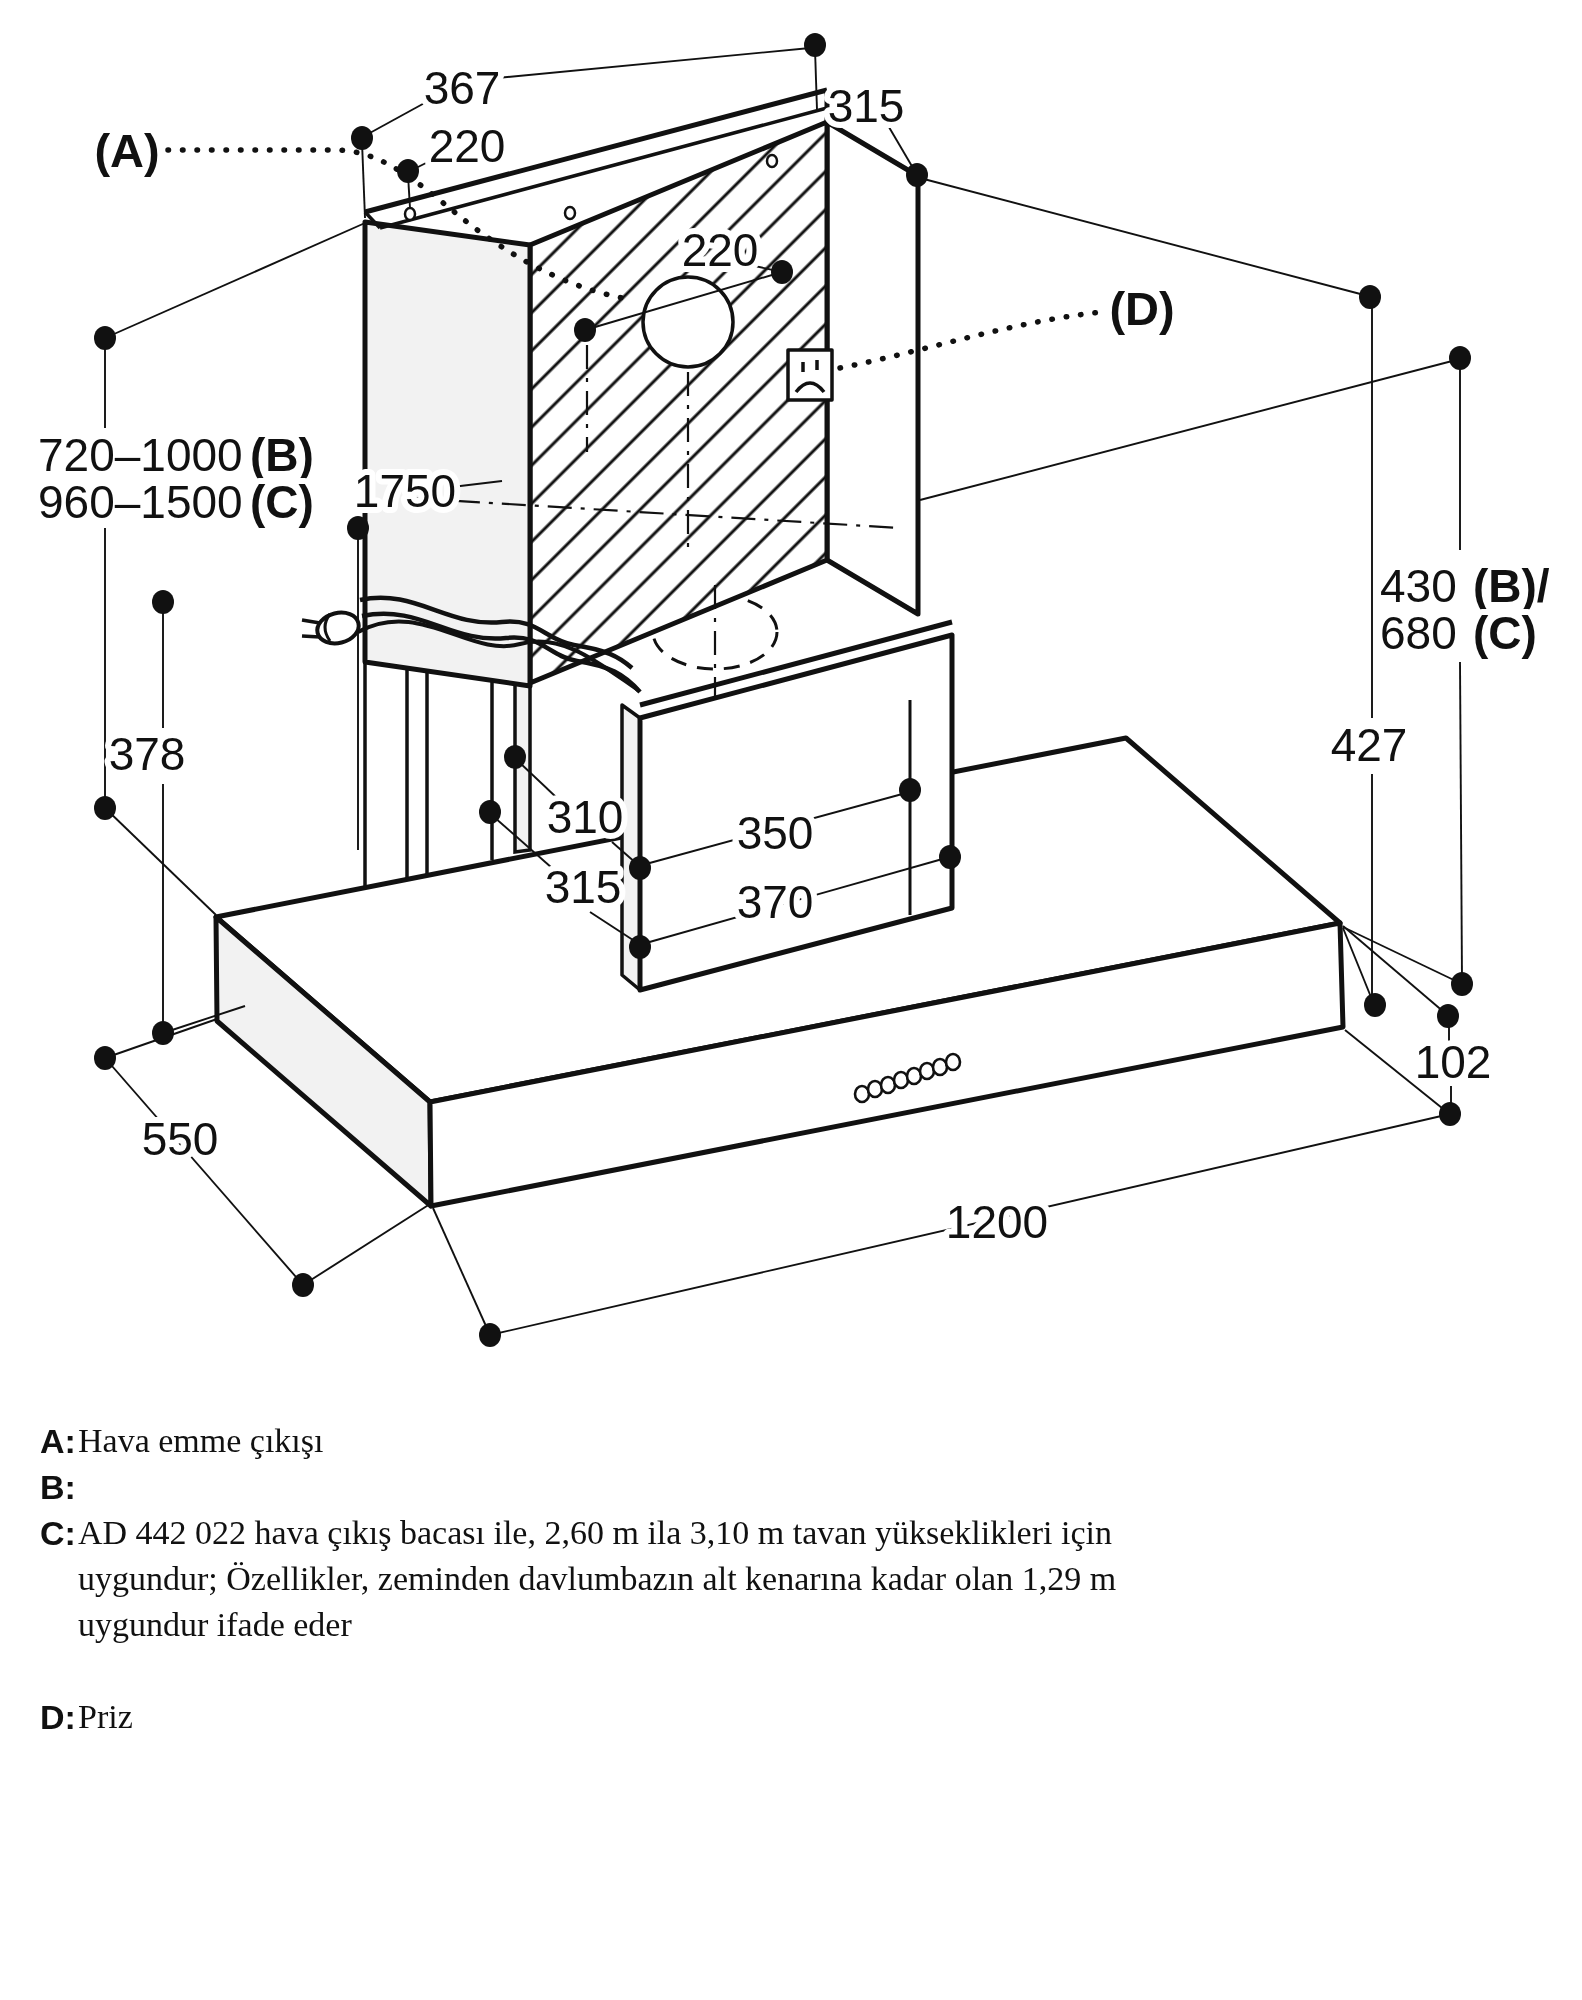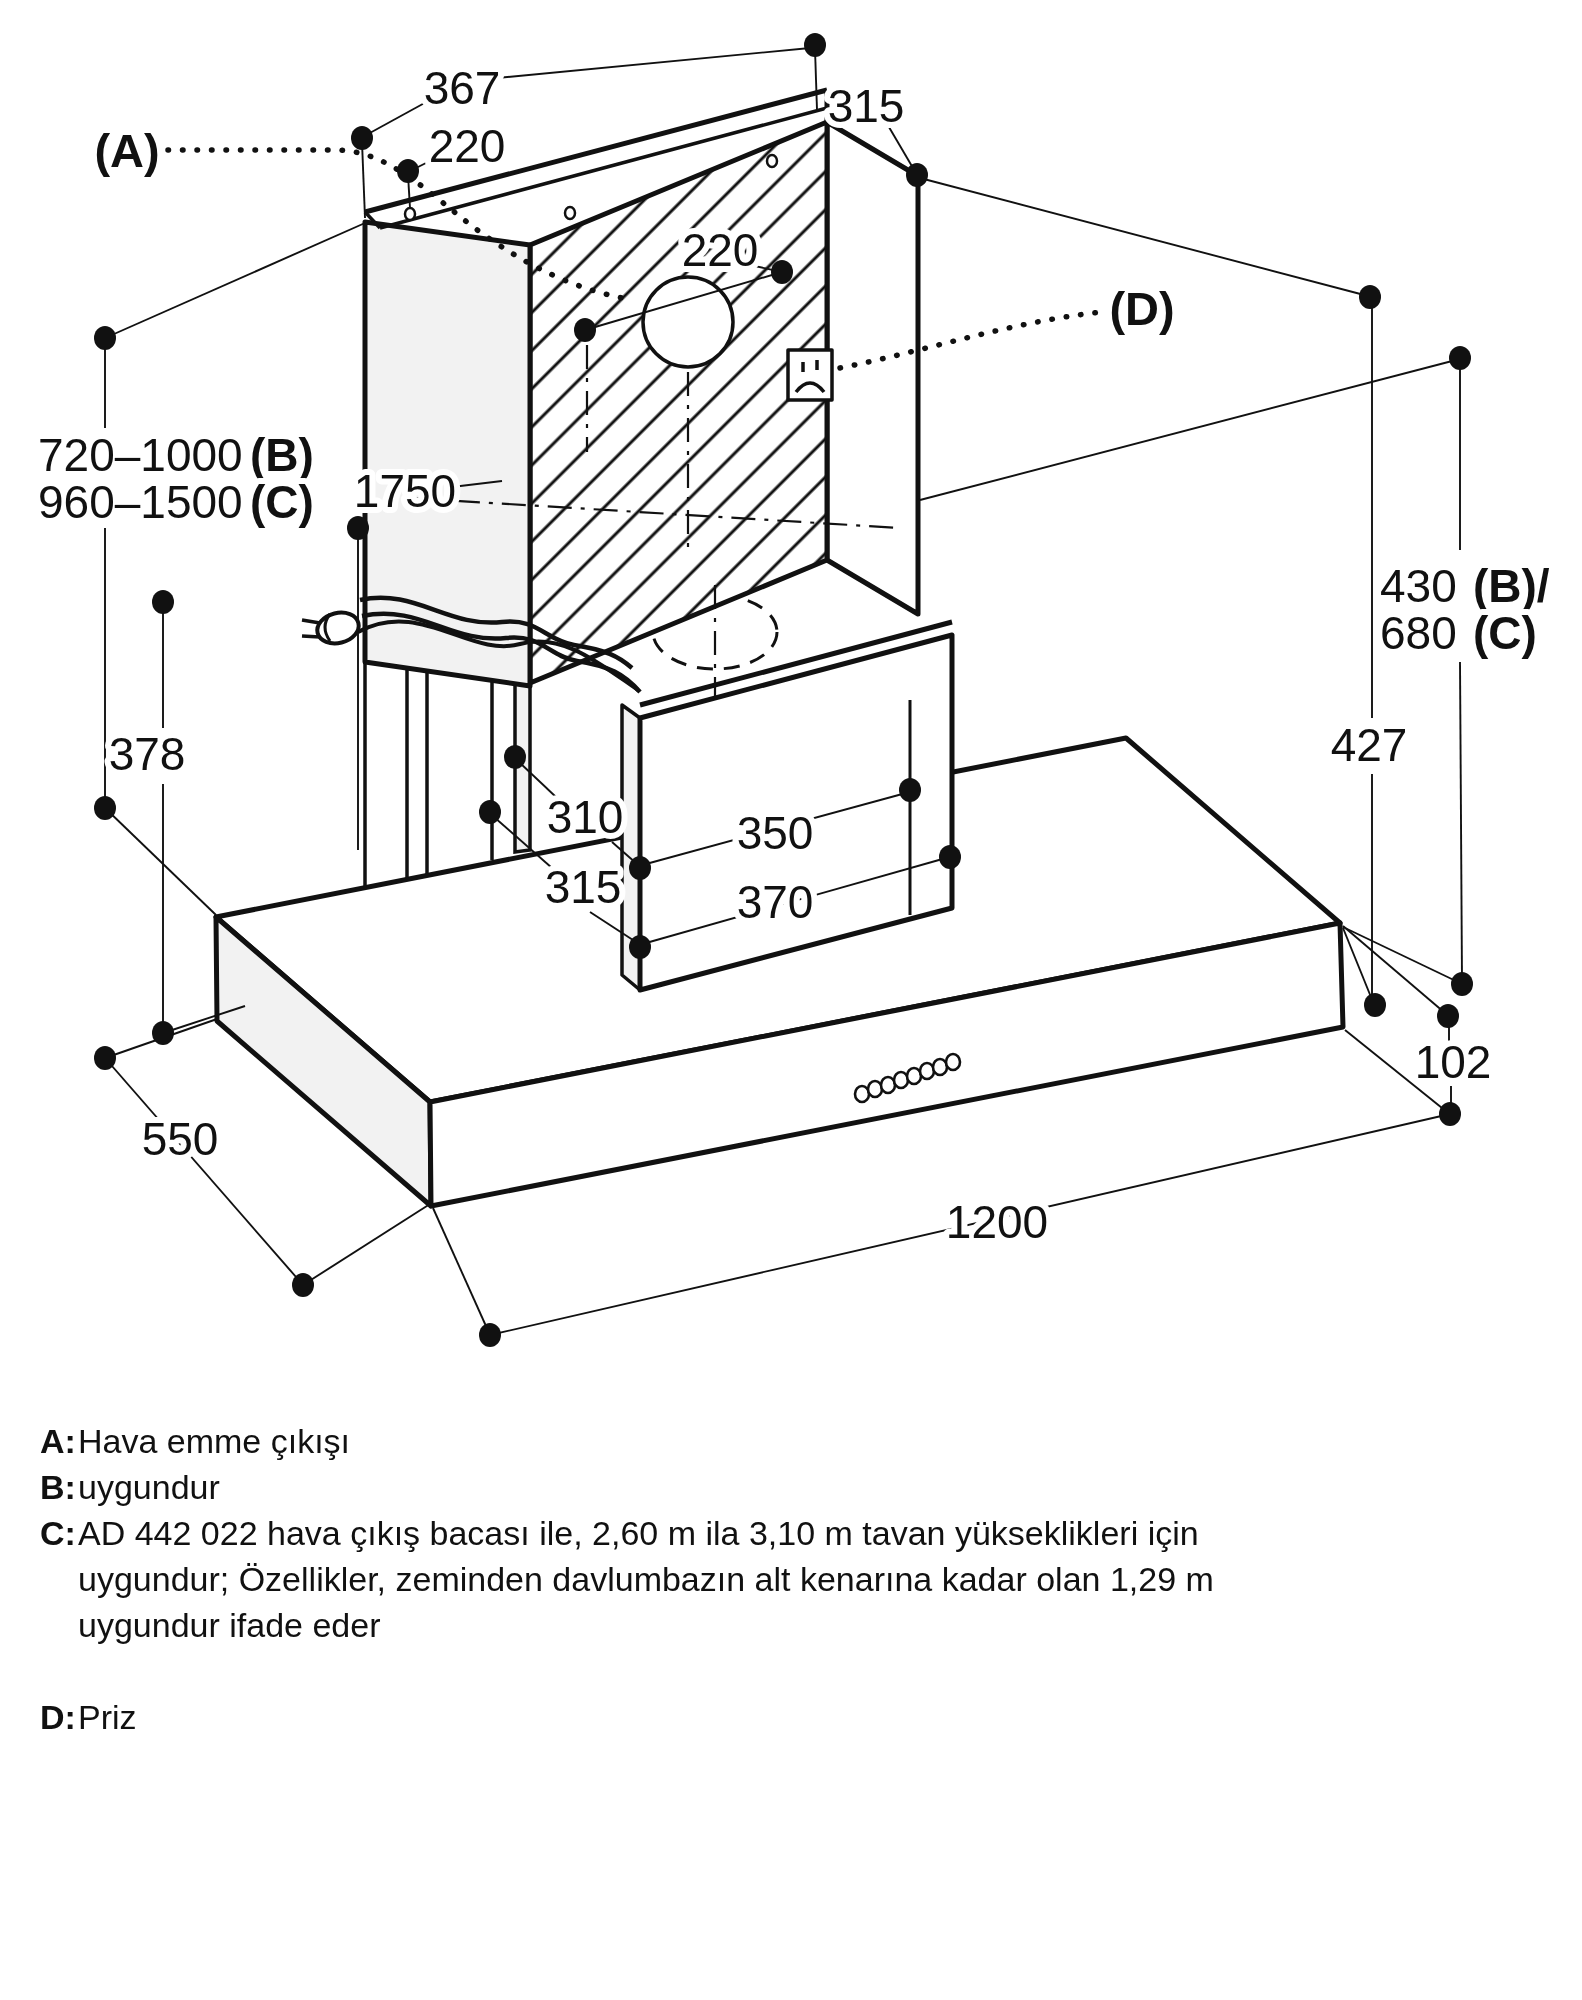--- a/index.html
+++ b/index.html
@@ -6,21 +6,21 @@
   body{width:1582px;height:2000px;position:relative;font-family:"Liberation Sans",sans-serif;color:#111;}
   .stage{position:absolute;left:0;top:0;width:1582px;height:1472px;}
   svg text{font-family:"Liberation Sans",sans-serif;fill:#111;
     paint-order:stroke;stroke:#ffffff;stroke-width:12px;stroke-linejoin:round;}
   svg text.dim{font-size:46px;}
   svg text.callout{font-size:47px;font-weight:bold;}
   svg text.tag{font-weight:bold;}
   .legend{position:absolute;left:40px;top:1418px;width:1500px;font-size:34px;line-height:46px;}
   .legend-item{display:grid;grid-template-columns:38px 1fr;column-gap:0;}
   .legend-label{font-weight:bold;}
-  .legend-line{white-space:nowrap;}
+  .legend-line{white-space:nowrap;font-family:Liberation Serif, serif;}
   .units-note{position:absolute;left:40px;top:1836px;font-size:34px;}
 </style>
 </head>
 <body>
 
 <div class="stage">
 <svg width="1582" height="2000" viewBox="0 0 1582 2000">
   <defs>
     <pattern id="hatch" width="27" height="27" patternUnits="userSpaceOnUse" patternTransform="rotate(45)">
       <rect width="27" height="27" fill="#ffffff"></rect>
@@ -232,21 +232,20 @@
 <div class="legend">
   <div class="legend-item">
     <span class="legend-label">A:</span>
     <div>
           <div class="legend-line">Hava emme çıkışı</div>
         </div>
   </div>
   <div class="legend-item">
     <span class="legend-label">B:</span>
     <div>
-      <div class="legend-line">uygundur</div>
     </div>
   </div>
   <div class="legend-item">
     <span class="legend-label">C:</span>
     <div>
       <div class="legend-line">AD 442 022 hava çıkış bacası ile, 2,60 m ila 3,10 m tavan yükseklikleri için</div>
       <div class="legend-line">uygundur; Özellikler, zeminden davlumbazın alt kenarına kadar olan 1,29 m</div>
       <div class="legend-line">uygundur ifade eder</div>
     </div>
   </div>

